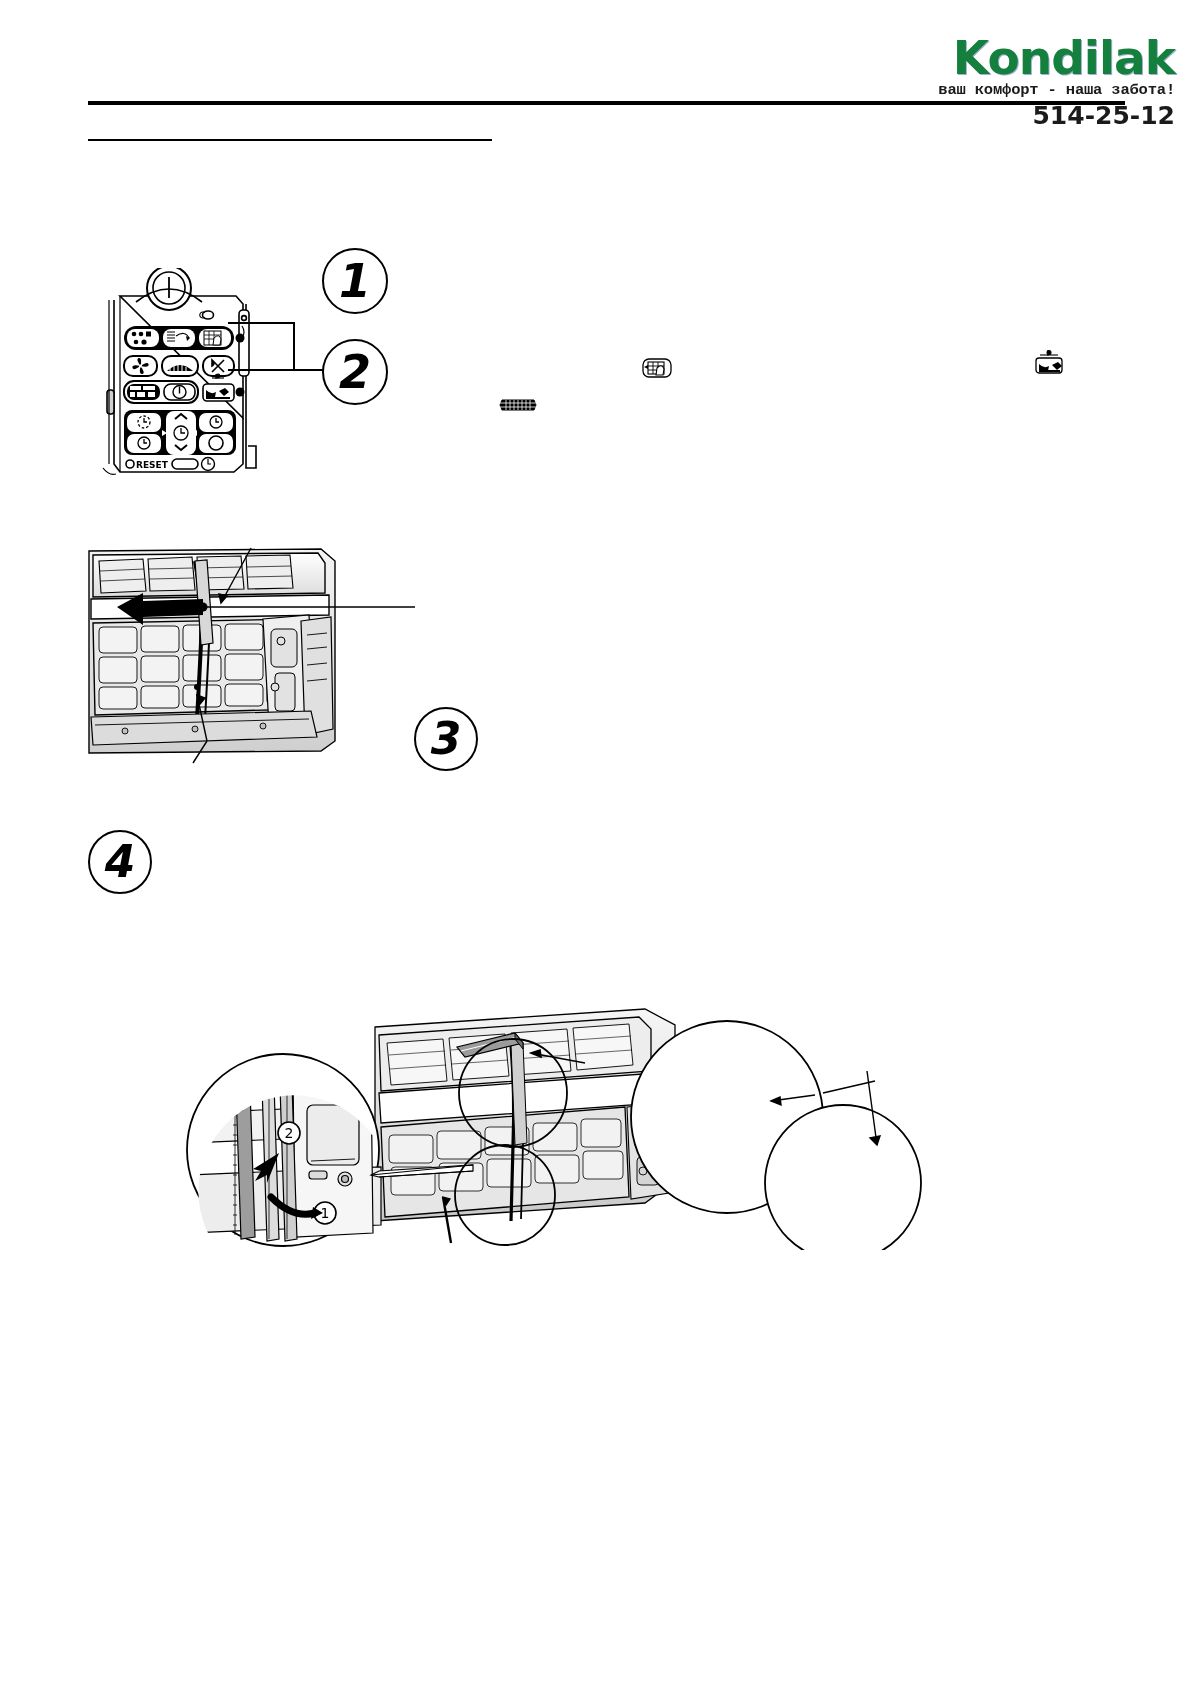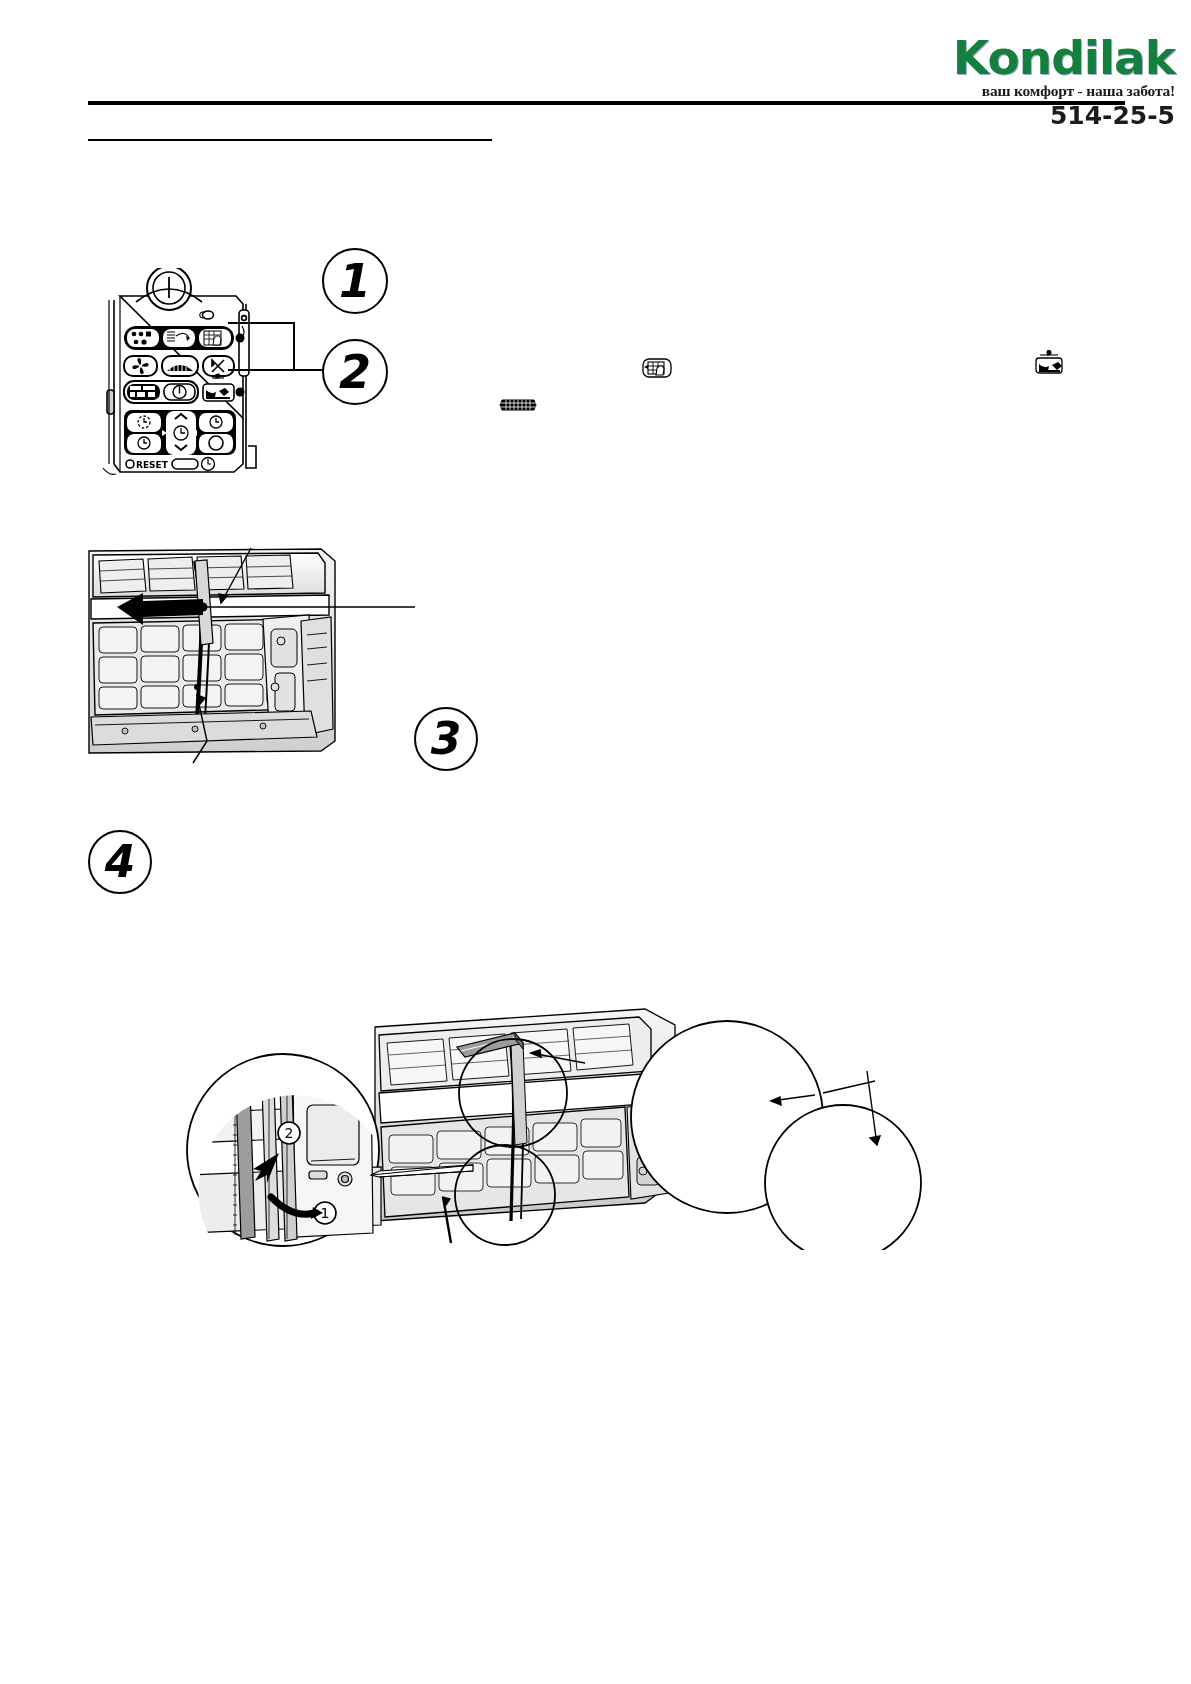--- a/index.html
+++ b/index.html
@@ -22,21 +22,21 @@
     font-family:"DejaVu Sans", sans-serif;
     font-weight:bold;
     font-size:47px;
     letter-spacing:-1px;
     color:#15803d;
     line-height:1;
     text-shadow:1px 1px 0 #9fb0d4;
     margin-top:20px;
   }
   .brand-tag{
-    font-family:Liberation Serif, serif;
+    font-family:Liberation Mono, monospace;
     font-weight:bold;
     font-size:15.5px;
     color:#1b1b1b;
     line-height:1;
     margin-top:2px;
     letter-spacing:-0.2px;
   }
   .brand-phone{
     font-family:"DejaVu Sans", sans-serif;
     font-weight:bold;
@@ -89,21 +89,21 @@
   .inline-icon{position:absolute;}
 </style>
 </head>
 <body>
 
 <div class="page">
 
   <div class="brand">
     <div class="brand-name">Kondilak</div>
     <div class="brand-tag">ваш комфорт - наша забота!</div>
-    <div class="brand-phone">514-25-5</div>
+    <div class="brand-phone">514-25-12</div>
   </div>
 
   <div class="rule-main"></div>
   <div class="rule-sub"></div>
 
   <div class="fig" style="left:96px;top:268px;">
     <svg width="250" height="215" viewBox="0 0 250 215">
       <g fill="none" stroke="#000" stroke-width="1.6">
 
         <path d="M18 32 L18 196 L24 204 L138 204 L147 196 L147 150"></path>

